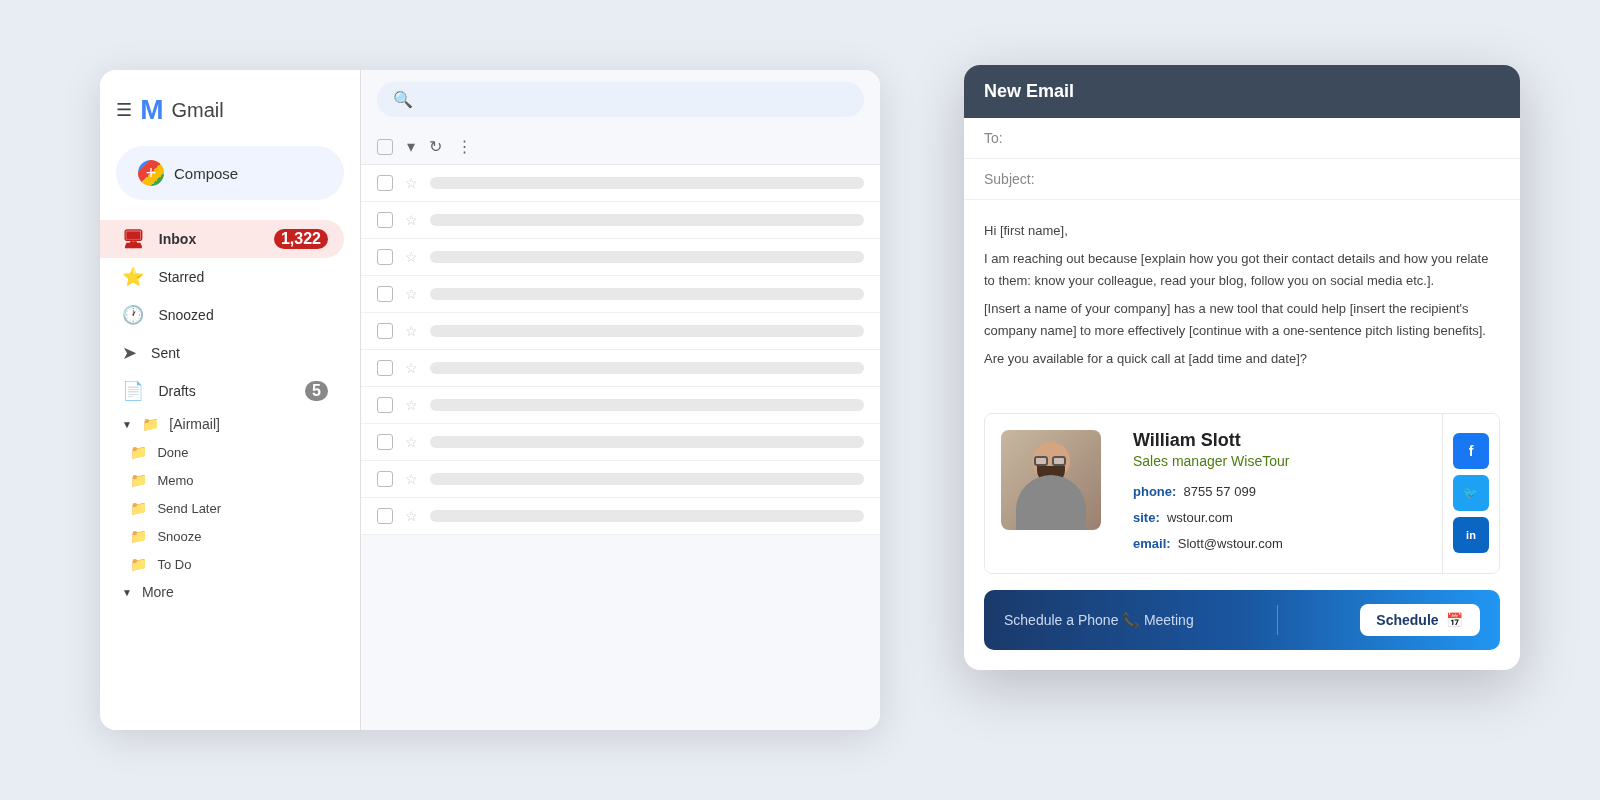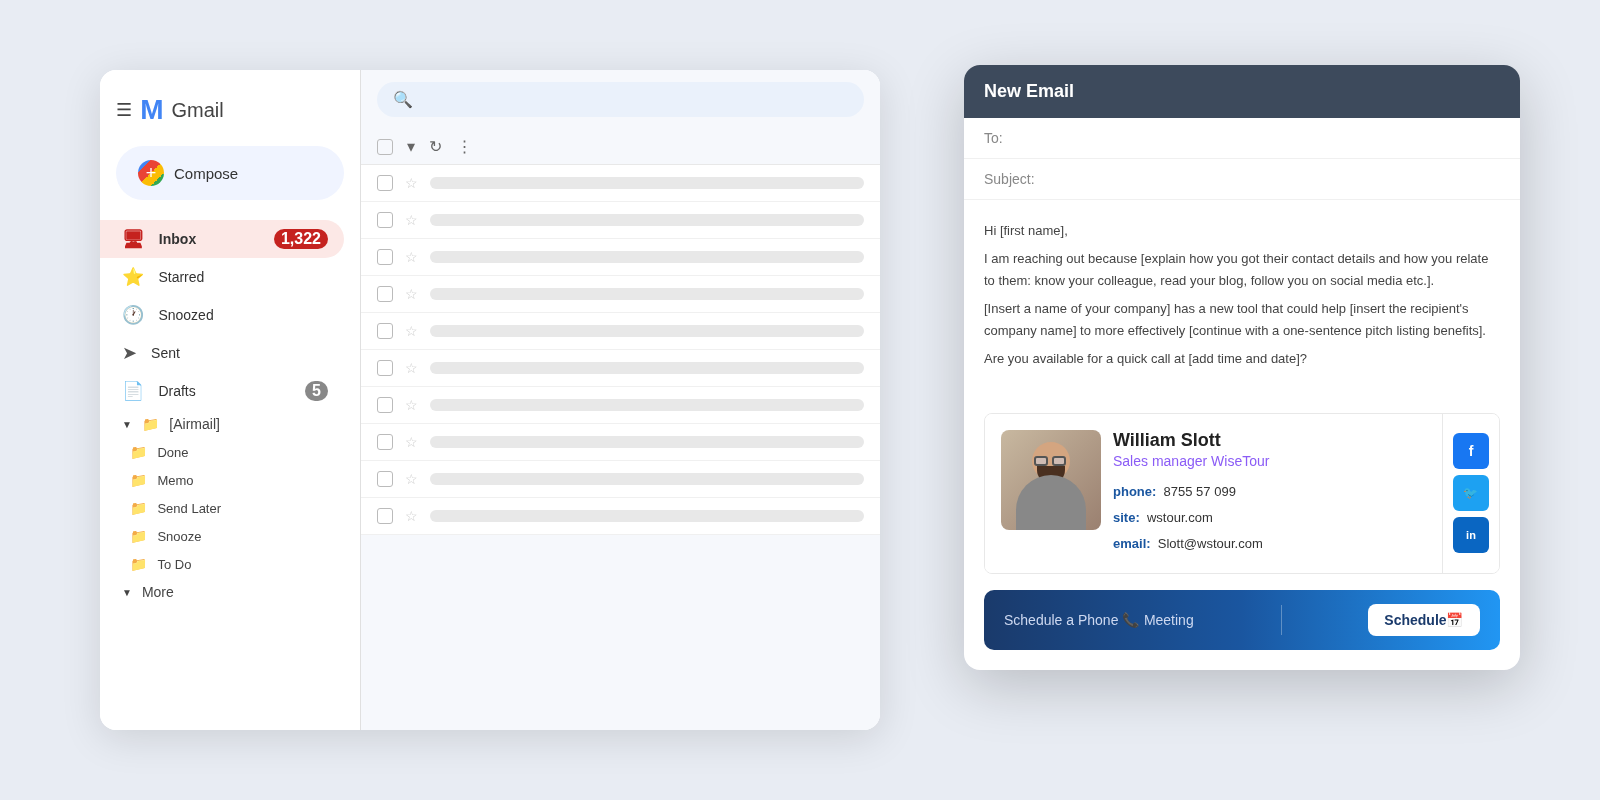--- a/index.html
+++ b/index.html
@@ -312,21 +312,21 @@
       border: 1px solid #e8e8e8;
       border-radius: 8px;
       overflow: hidden;
       display: flex;
     }
 
     .signature-info {
       display: flex;
       flex: 1;
       padding: 16px;
-      gap: 12px;
+      gap: 32px;
       background: #fff;
     }
 
     .signature-avatar {
       width: 100px;
       height: 100px;
       border-radius: 8px;
       background: linear-gradient(135deg, #c8b8a0, #9a8070);
       overflow: hidden;
       flex-shrink: 0;
@@ -373,21 +373,21 @@
 
     .sig-name {
       font-size: 18px;
       font-weight: 700;
       color: #222;
       margin-bottom: 2px;
     }
 
     .sig-title {
       font-size: 14px;
-      color: #8b5cf6;
+      color: #4d7c0f;
       margin-bottom: 10px;
     }
 
     .sig-contact {
       font-size: 13px;
       color: #333;
       line-height: 2;
     }
 
     .sig-contact .label {
@@ -442,20 +442,21 @@
 
     .schedule-right {
       background: white;
       color: #1a3a6b;
       border-radius: 8px;
       padding: 8px 16px;
       font-size: 14px;
       font-weight: 700;
       display: flex;
       align-items: center;
+      gap: 8px;
     }
 
     .divider-line {
       width: 1px;
       height: 30px;
       background: rgba(255,255,255,0.3);
       margin: 0 16px;
     }
   </style>
 </head>

